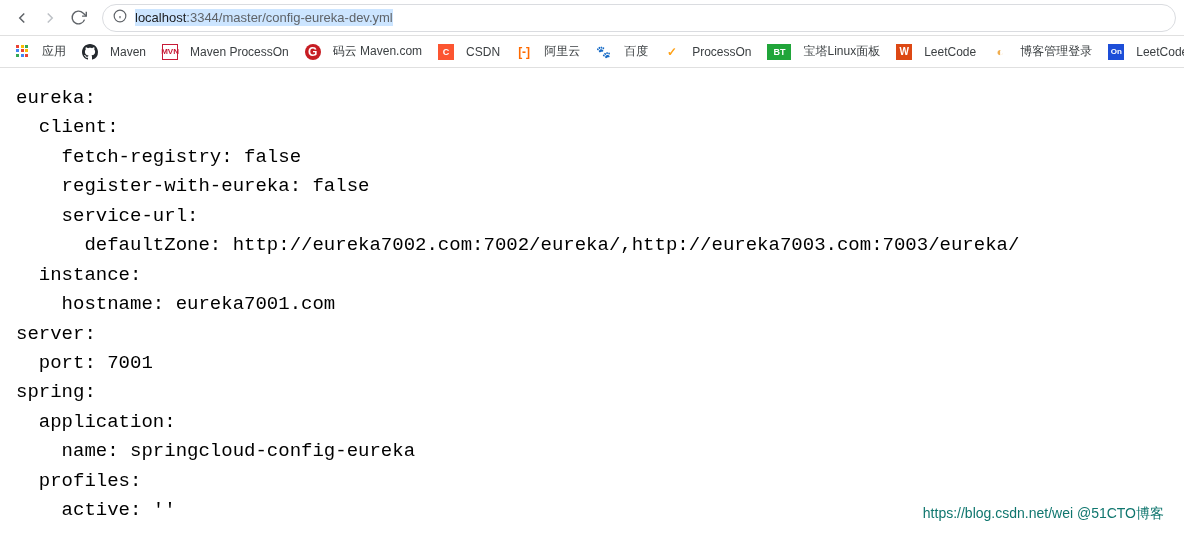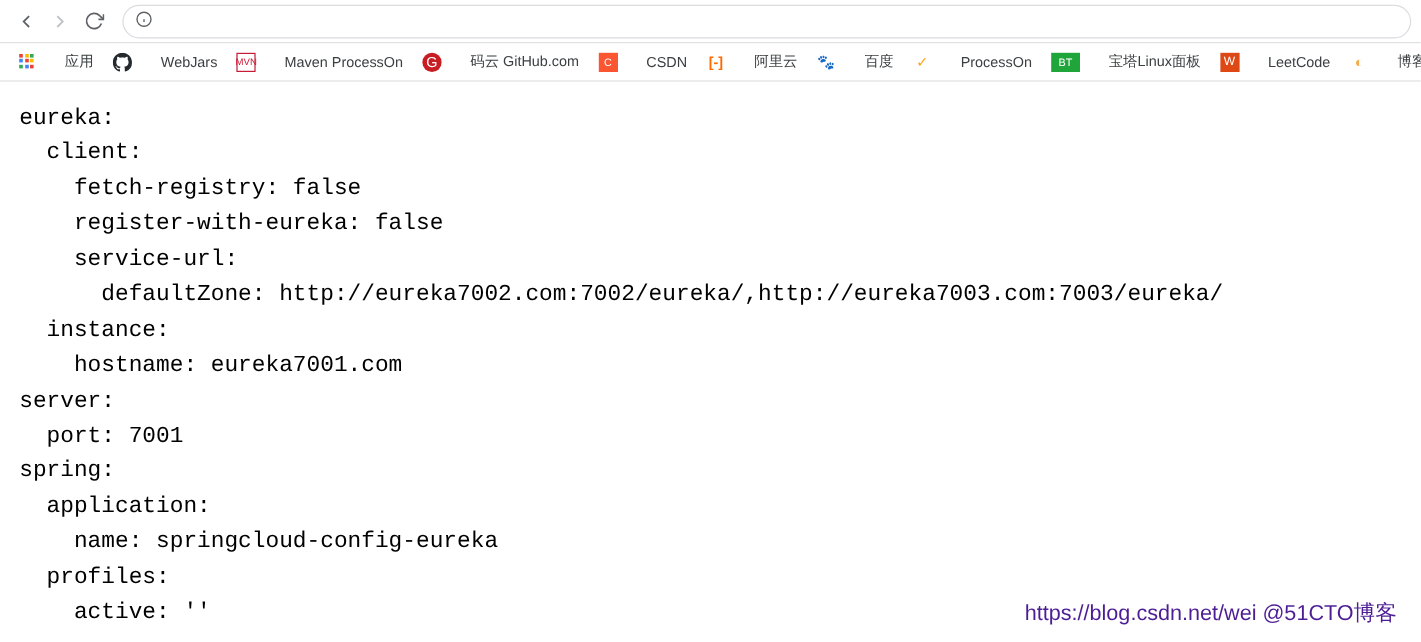--- a/index.html
+++ b/index.html
@@ -69,32 +69,32 @@
       border-bottom: 1px solid #e0e0e0;
       gap: 0;
     }
     .bookmark-item {
       display: flex;
       align-items: center;
       padding: 4px 8px;
       font-size: 12px;
       color: #3c4043;
       cursor: pointer;
-      gap: 24px;
+      gap: 12px;
       white-space: nowrap;
       text-align: right;
     }
     .bookmark-icon {
       width: 16px;
       height: 16px;
       display: flex;
       align-items: center;
       justify-content: center;
       font-size: 12px;
-      font-weight: normal;
+      font-weight: bold;
     }
     .apps-icon {
       display: grid;
       grid-template-columns: repeat(3, 3px);
       grid-template-rows: repeat(3, 3px);
       gap: 1.5px;
       width: 14px;
       height: 14px;
     }
     .apps-icon span:nth-child(1) { background: #ea4335; }
@@ -122,22 +122,22 @@
       font-family: "Courier New", monospace;
       font-size: 19px;
       line-height: 1.55;
       color: #000;
       white-space: pre;
     }
     .watermark {
       position: absolute;
       bottom: 12px;
       right: 20px;
-      color: #4c1d95;
-      font-size: 18px;
+      color: #0f766e;
+      font-size: 14px;
       font-family: Arial, sans-serif;
     }
   </style>
 </head>
 <body>
 
 <div class="nav-bar">
   <div class="nav-btn">
     <svg width="18" height="18" viewBox="0 0 24 24" fill="none" stroke="currentColor" stroke-width="2">
         <polyline points="15 18 9 12 15 6"></polyline>
@@ -155,20 +155,21 @@
       </svg>
   </div>
   <div class="address-bar">
     <span class="info-icon">
       <svg width="14" height="14" viewBox="0 0 24 24" fill="none" stroke="currentColor" stroke-width="2">
           <circle cx="12" cy="12" r="10"></circle>
           <line x1="12" y1="16" x2="12" y2="12"></line>
           <line x1="12" y1="8" x2="12.01" y2="8"></line>
         </svg>
     </span>
+    <span class="url-text"><span class="url-host">localhost</span><span class="url-path">:3344/master/config-eureka-dev.yml</span></span>
   </div>
 </div>
 
 <div class="bookmarks-bar">
   <div class="bookmark-item">
     <div class="apps-icon">
         <span></span>
         <span></span>
         <span></span>
         <span></span>
@@ -179,29 +180,29 @@
         <span></span>
       </div>
     <span>应用</span>
   </div>
   <div class="bookmark-item">
     <span class="bookmark-icon github-icon">
         <svg viewBox="0 0 16 16" fill="#24292e">
           <path d="M8 0C3.58 0 0 3.58 0 8c0 3.54 2.29 6.53 5.47 7.59.4.07.55-.17.55-.38 0-.19-.01-.82-.01-1.49-2.01.37-2.53-.49-2.69-.94-.09-.23-.48-.94-.82-1.13-.28-.15-.68-.52-.01-.53.63-.01 1.08.58 1.23.82.72 1.21 1.87.87 2.33.66.07-.52.28-.87.51-1.07-1.78-.2-3.64-.89-3.64-3.95 0-.87.31-1.59.82-2.15-.08-.2-.36-1.02.08-2.12 0 0 .67-.21 2.2.82.64-.18 1.32-.27 2-.27.68 0 1.36.09 2 .27 1.53-1.04 2.2-.82 2.2-.82.44 1.1.16 1.92.08 2.12.51.56.82 1.27.82 2.15 0 3.07-1.87 3.75-3.65 3.95.29.25.54.73.54 1.48 0 1.07-.01 1.93-.01 2.2 0 .21.15.46.55.38A8.013 8.013 0 0016 8c0-4.42-3.58-8-8-8z"></path>
         </svg>
       </span>
-    <span>WebJars</span>
+    <span>Maven</span>
   </div>
   <div class="bookmark-item">
     <span class="bookmark-icon mvn-icon">MVN</span>
     <span>Maven ProcessOn</span>
   </div>
   <div class="bookmark-item">
     <span class="bookmark-icon gitee-icon">G</span>
-    <span>码云 GitHub.com</span>
+    <span>码云 Maven.com</span>
   </div>
   <div class="bookmark-item">
     <span class="bookmark-icon csdn-icon">C</span>
     <span>CSDN</span>
   </div>
   <div class="bookmark-item">
     <span class="bookmark-icon aliyun-icon">[-]</span>
     <span>阿里云</span>
   </div>
   <div class="bookmark-item">

